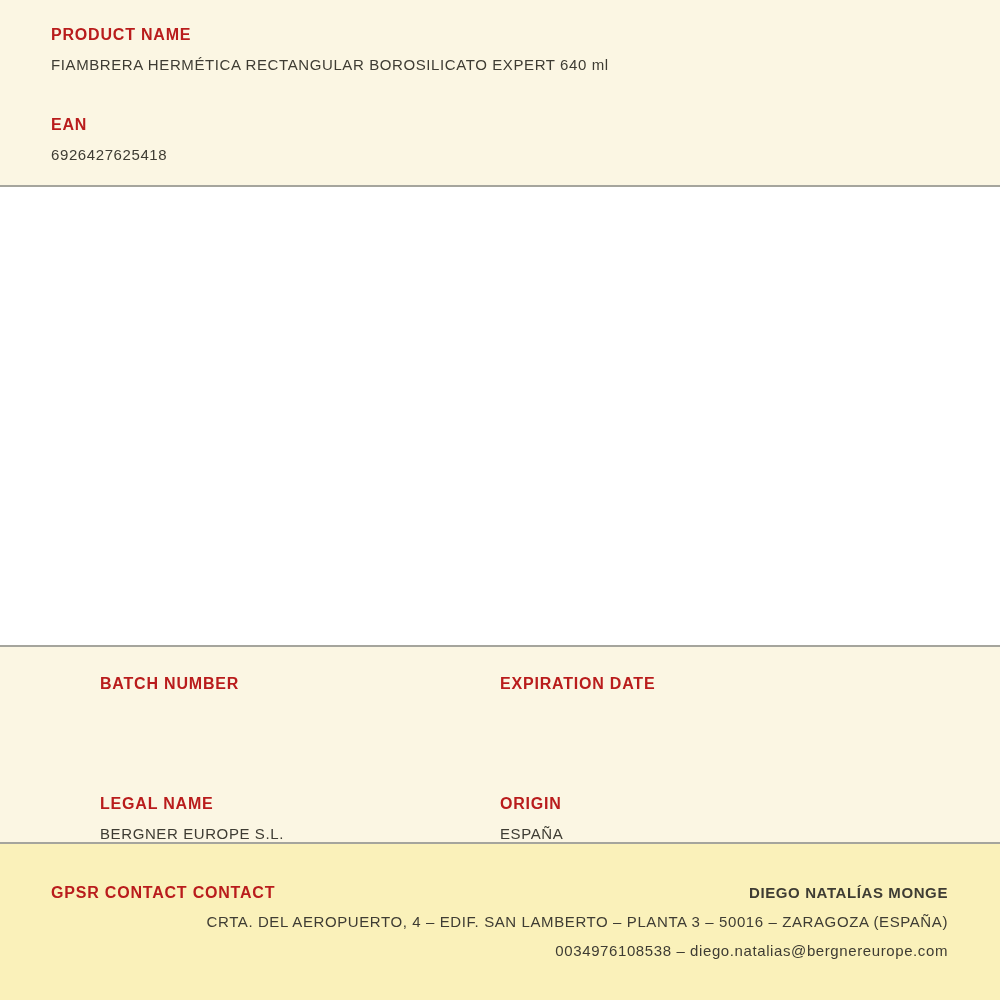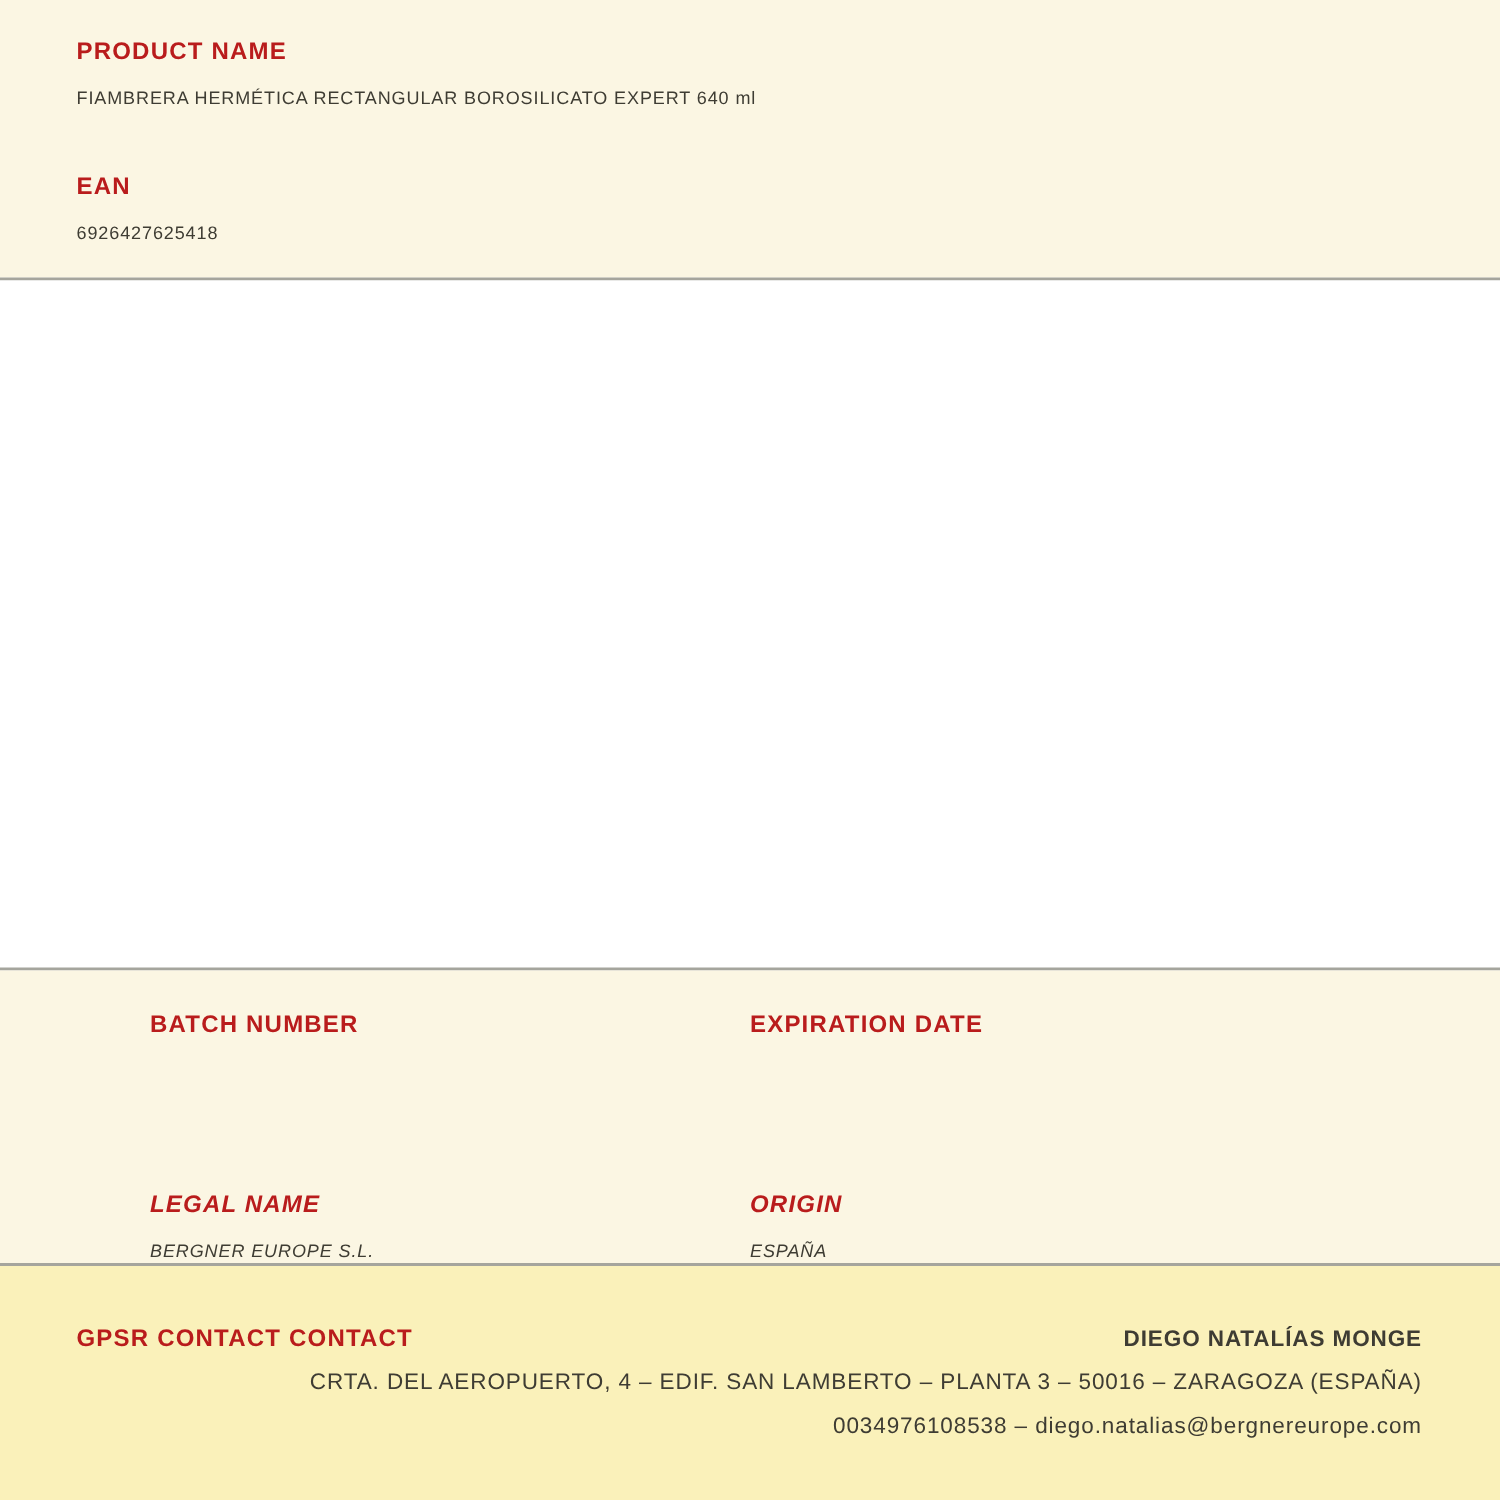--- a/index.html
+++ b/index.html
@@ -24,41 +24,41 @@
     box-sizing: border-box;
     padding: 24px 50px 0 51px;
   }
   .field-label {
     font-size: 16px; font-weight: bold;
     color: #b91c1c;
     letter-spacing: 0.8px;
     line-height: 22px;
   }
   .field-value {
-    font-size: 12px;
+    font-size: 15px;
     letter-spacing: 0.6px;
     line-height: 22px;
     margin-top: 8px;
   }
   .field-gap { height: 38px; }
   
   .sec-empty { background: #FFFFFF; flex: 1; }
   
   .sec-details {
     background: #FBF6E3;
     height: 195px; flex: none;
     box-sizing: border-box;
     padding-top: 26px;
   }
   .details-grid {
     width: 800px; margin: 0 auto;
     display: grid;
     grid-template-columns: 1fr 1fr;
   }
-  .details-row2 { margin-top: 68px; font-style: italic; }
+  .details-row2 { margin-top: 68px; }
   .details-grid .field-value { min-height: 22px; }
   
   .sec-contact {
     background: #FAF1BA;
     height: 156px; flex: none;
     box-sizing: border-box;
     padding: 38px 52px 0 51px;
   }
   .contact-line1 {
     display: flex; justify-content: space-between; align-items: baseline;

